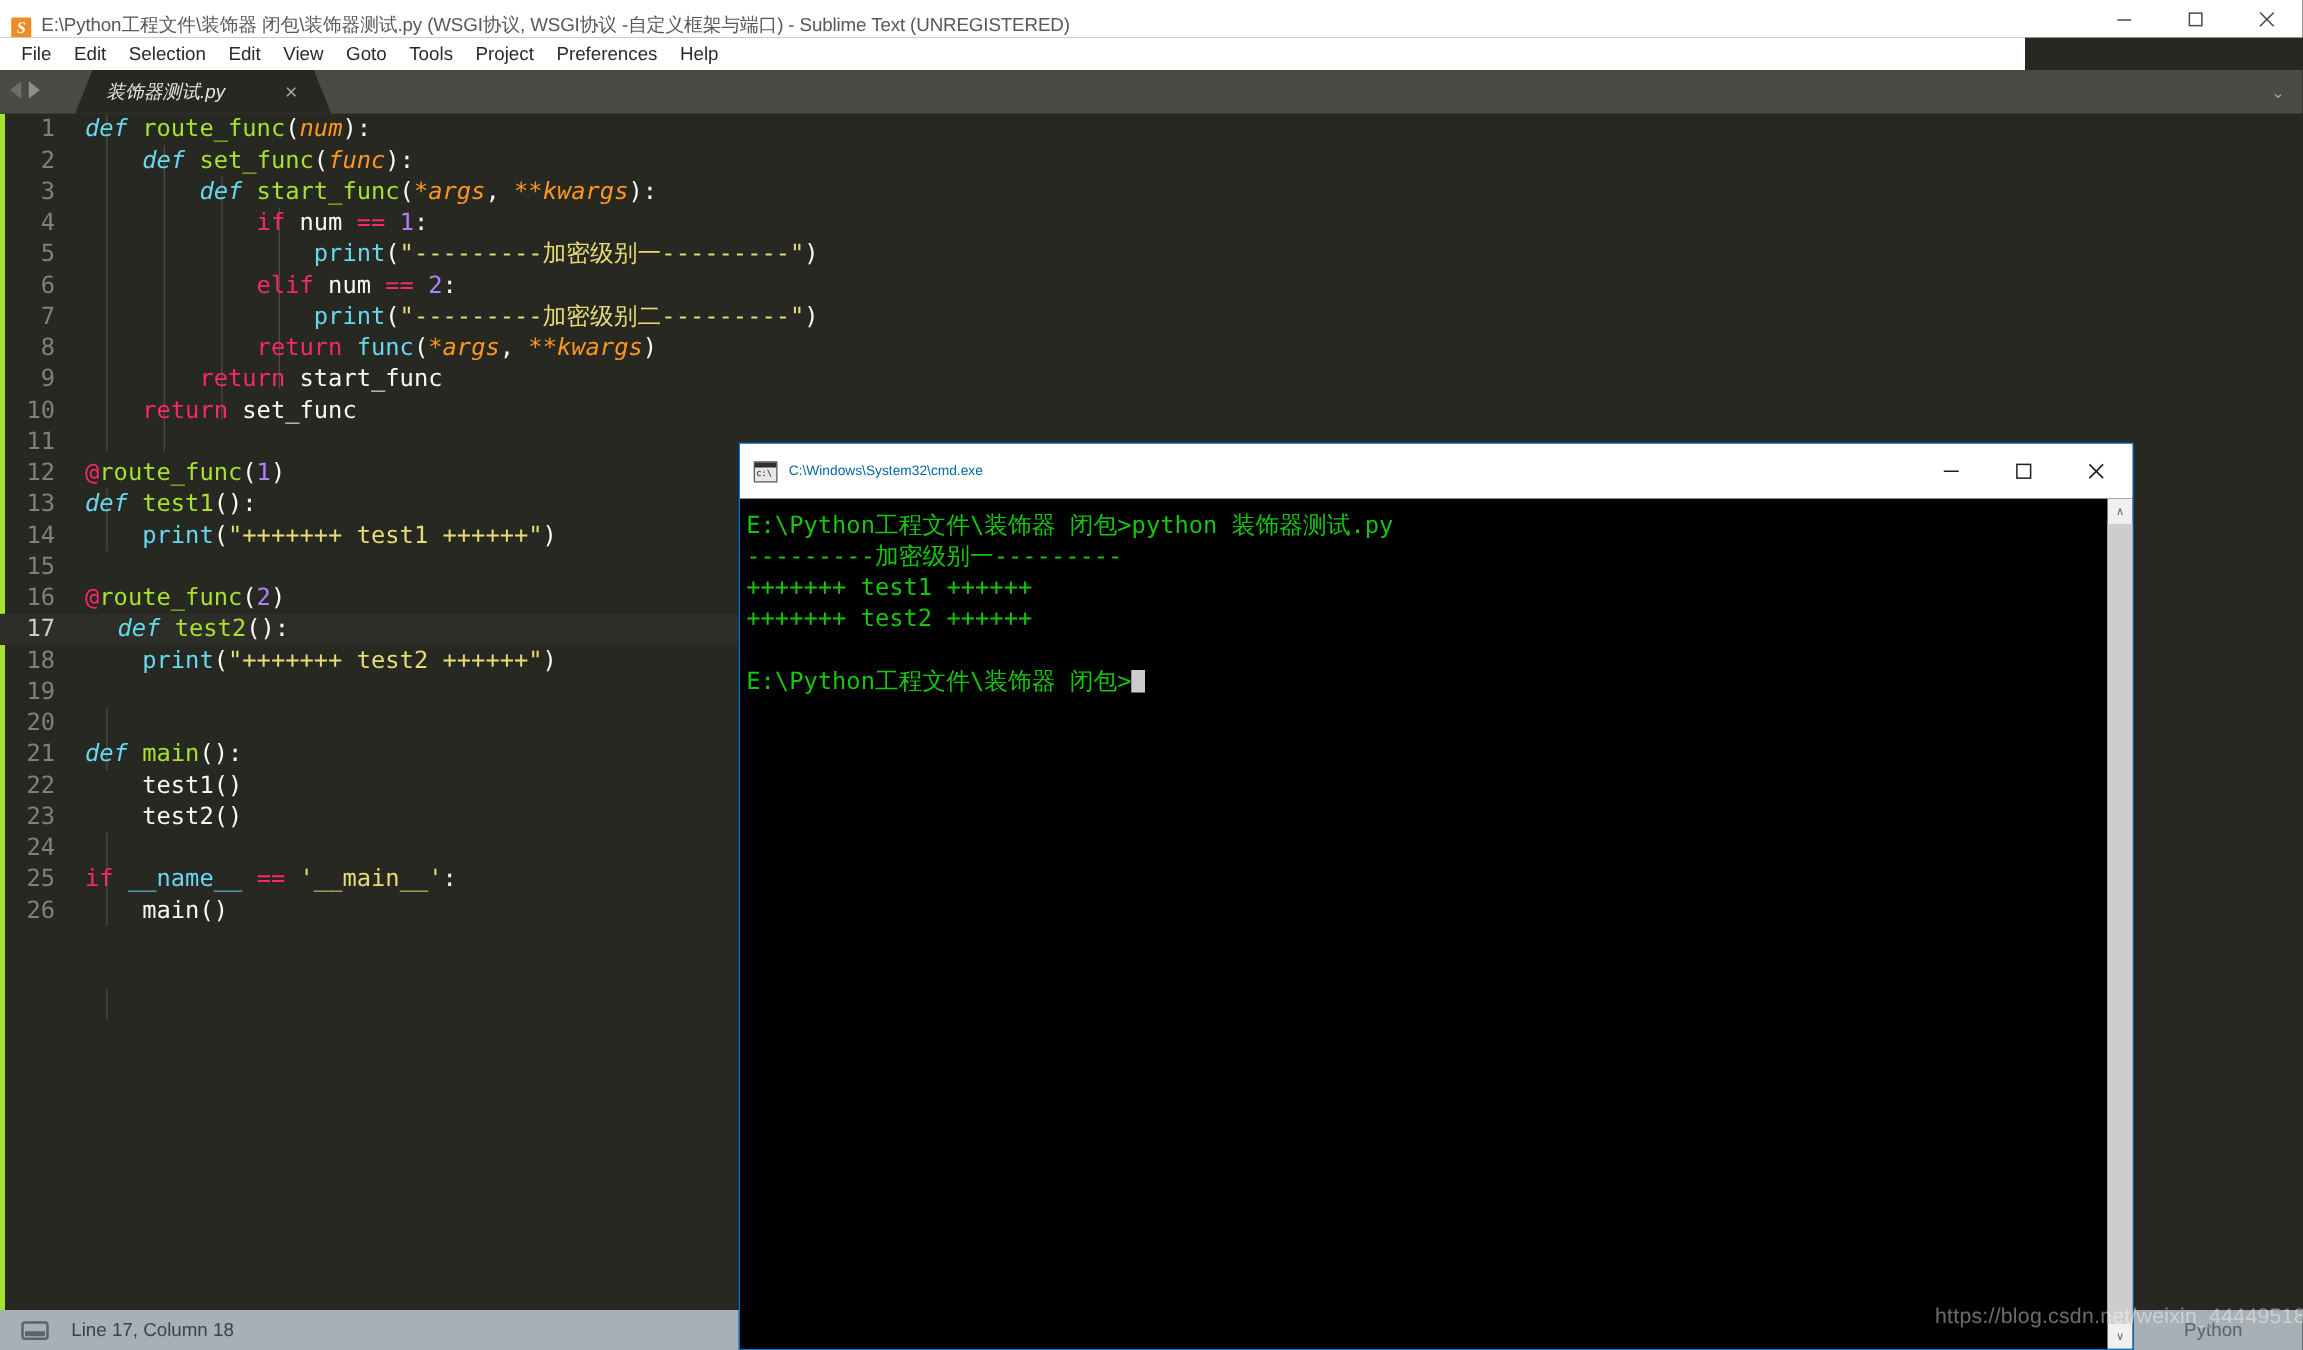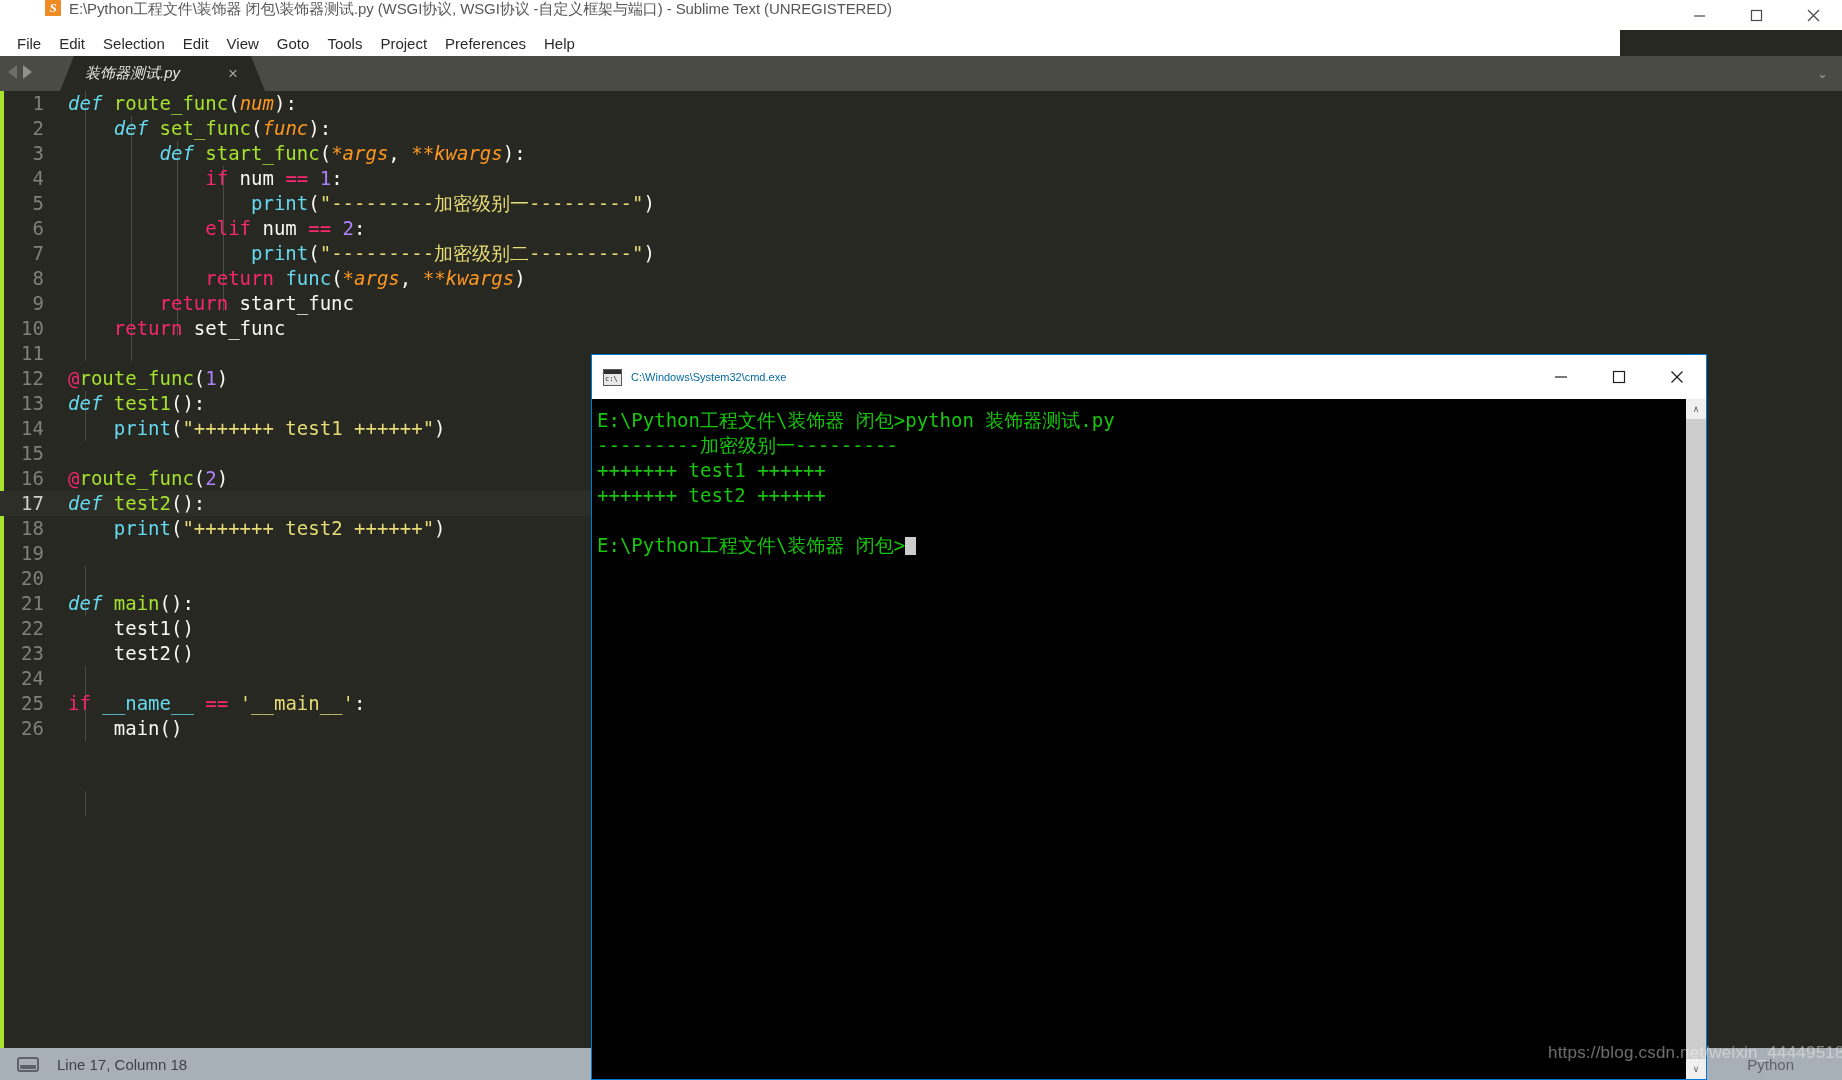--- a/index.html
+++ b/index.html
@@ -15,21 +15,21 @@
     position: absolute; left: 0; top: 0;
     width: 1842px; height: 1080px;
     background: #272822;
   }
 
   
   #title-bar {
     position: absolute; left: 0; top: 0;
     width: 1842px; height: 30px;
     background: #ffffff;
-    display: flex; align-items: flex-start; padding-left: 36px;
+    display: flex; align-items: flex-end;
   }
   #app-icon {
     width: 16px; height: 16px;
     margin: 0 8px 0 9px;
     background: #ef8b24;
     border-radius: 1px;
     position: relative; flex: 0 0 auto;
   }
   #app-icon::after {
     content: "S";
@@ -142,21 +142,21 @@
     font-size: 19px;
     flex: 0 0 auto;
     padding-right: 4px;
   }
   .code-txt {
     padding-left: 20px;
     flex: 1 1 auto;
     white-space: pre;
   }
   .cur-line .ln { color: #cfcfc7; }
-  .cur-line { background: #2d2e27; }
+  .cur-line { background: #2d2e27; gap: 26px; }
   
   .guides { position: absolute; left: 0; top: 0; height: 957px; width: 100%; pointer-events: none; }
   .guide { position: absolute; width: 1px; background: #4b4c44; }
 
   
   .k   { color: #f92672; }  
   .kd  { color: #66d9ef; font-style: italic; }  
   .fn  { color: #a6e22e; }  
   .par { color: #fd971f; font-style: italic; }  
   .op  { color: #f92672; }  

